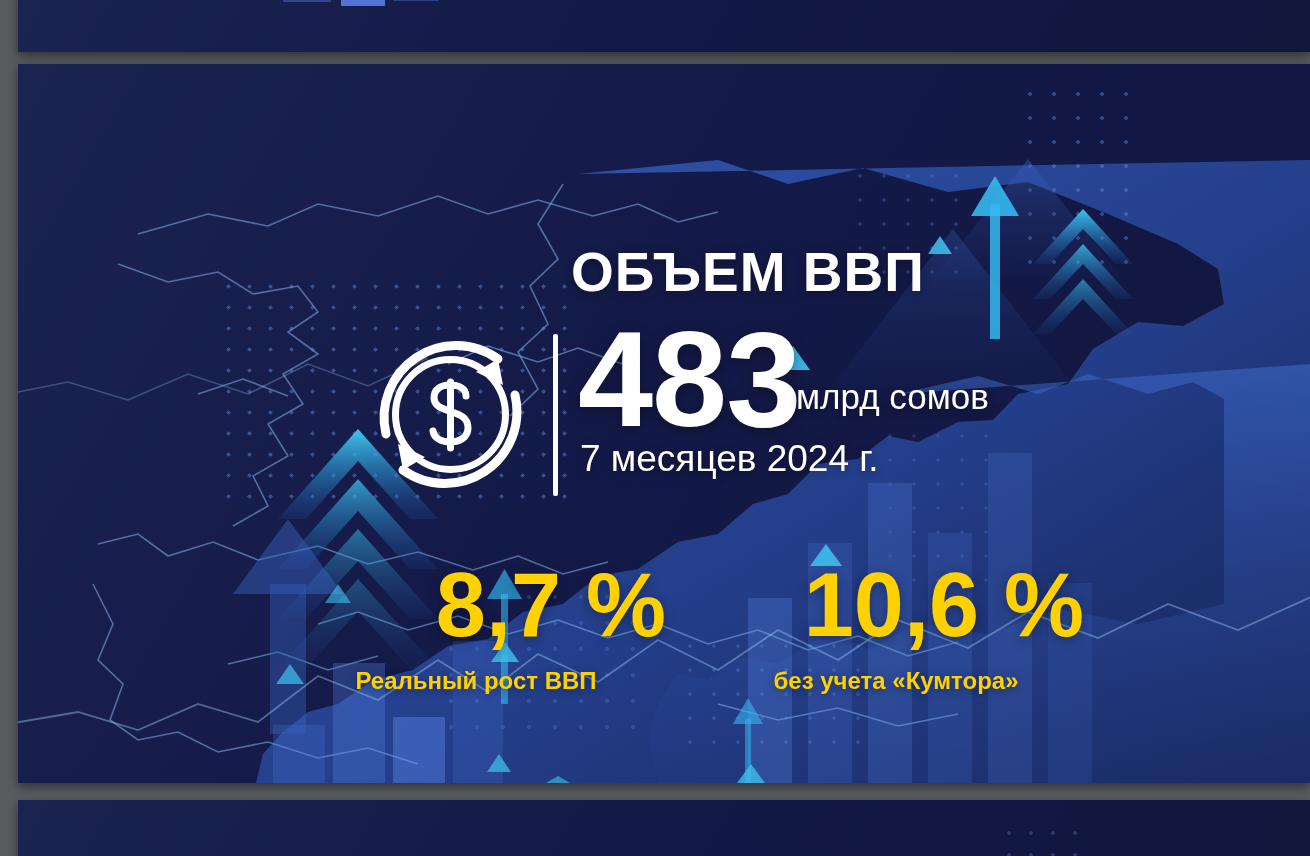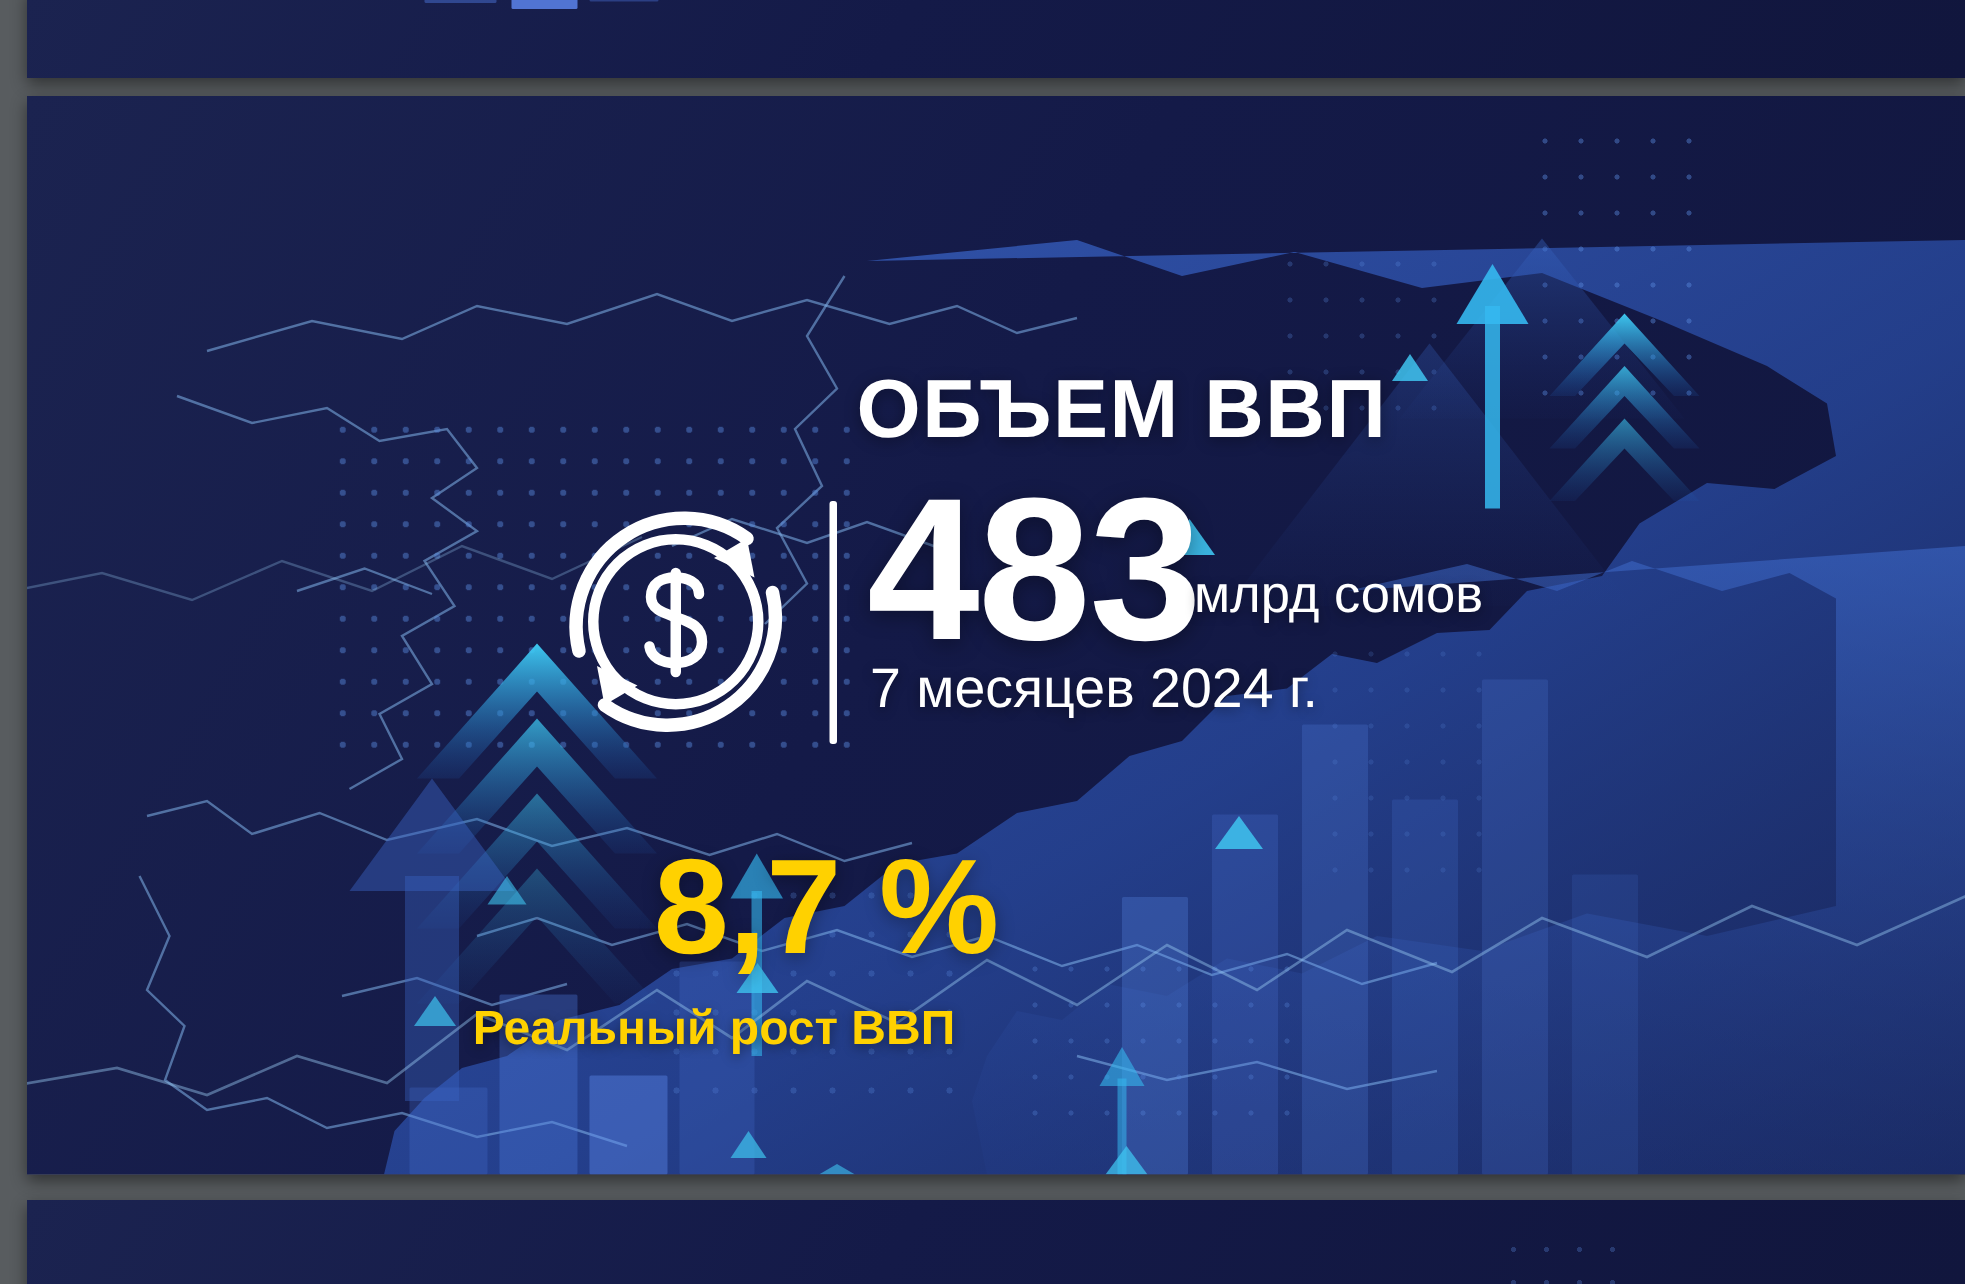--- a/index.html
+++ b/index.html
@@ -83,21 +83,21 @@
 
   .statblock{position:absolute;text-align:center;}
   .stat-left{left:268px;top:494px;width:380px;}
   .stat-right{left:690px;top:494px;width:376px;}
   .stat-value{
     font-size:90px;font-weight:bold;color:#ffd100;line-height:1.05;
     white-space:nowrap;text-shadow:0 3px 12px rgba(0,0,0,.35);text-align:right;
   }
   .stat-label{
     margin-top:14px;
-    font-size:32px;font-weight:bold;color:#ffd100;
+    font-size:24px;font-weight:bold;color:#ffd100;
     white-space:nowrap;text-shadow:0 2px 8px rgba(0,0,0,.4);
   }
 </style>
 </head>
 <body>
 
 <div class="deck">
 
   <div class="panel panel-prev">
     <div class="art">
@@ -272,20 +272,24 @@
 
       <div class="bignum">483</div>
       <div class="unit">млрд сомов</div>
       <div class="period">7 месяцев 2024 г.</div>
 
       <div class="statblock stat-left">
         <div class="stat-value">8,7 %</div>
         <div class="stat-label">Реальный рост ВВП</div>
       </div>
 
+      <div class="statblock stat-right">
+        <div class="stat-value">10,6 %</div>
+        <div class="stat-label">без учета «Кумтора»</div>
+      </div>
 
     </div>
   </div>
 
   <div class="panel panel-next">
     <div class="art">
       <div class="sqgrid" style="left:980px;top:22px;width:90px;height:60px;opacity:.55;background-size:22px 22px;"></div>
     </div>
   </div>
 

